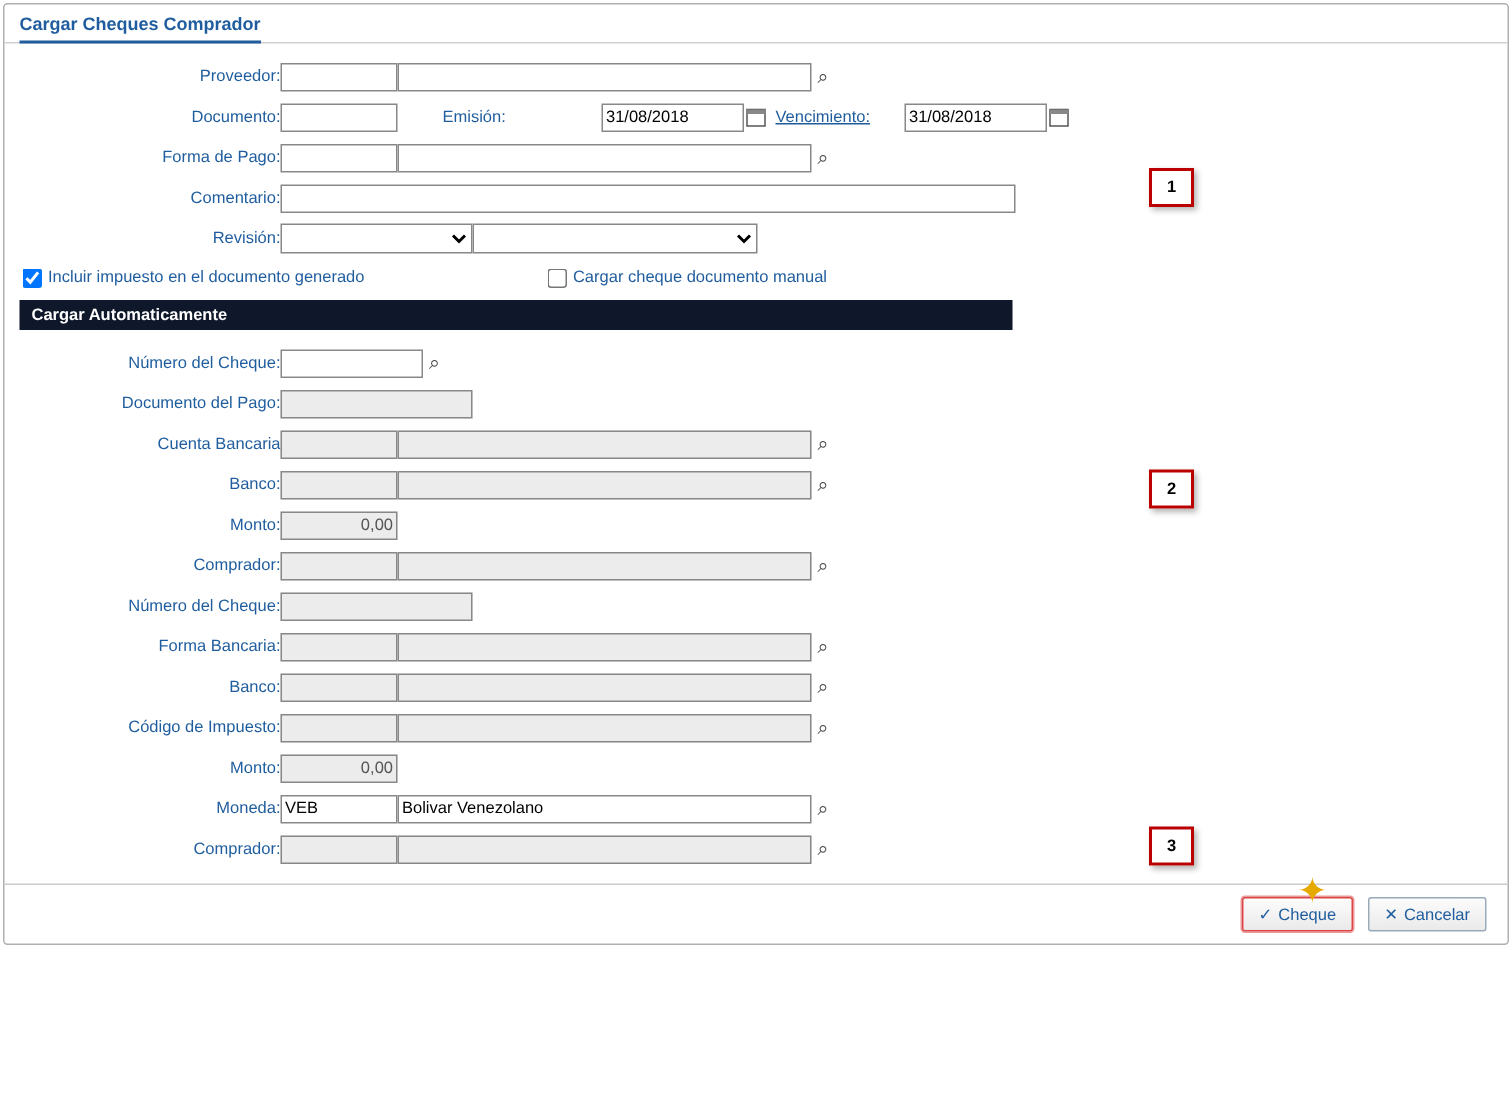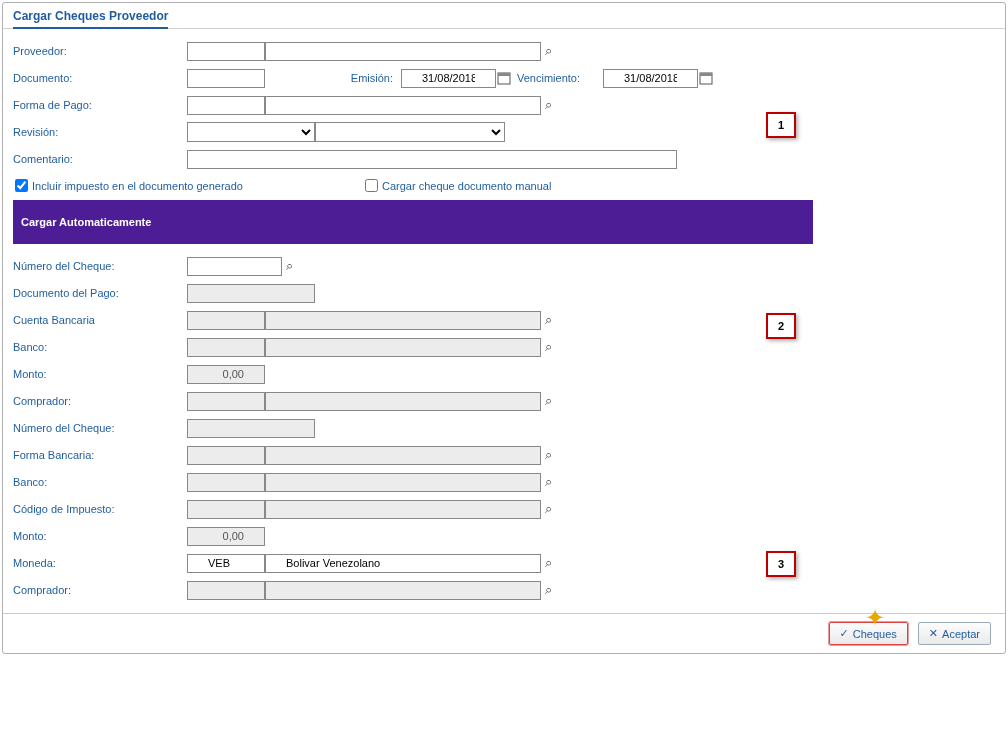--- a/index.html
+++ b/index.html
@@ -2,99 +2,99 @@
 <html><head>
 <meta charset="utf-8">
 <style>
 * { box-sizing: border-box; margin: 0; padding: 0; }
 body { font-family: Verdana, Arial, sans-serif; font-size: 11px; color: #1f5d9e; background: #fff; padding: 2px; }
 .panel { border: 1px solid #b0b0b0; border-radius: 3px; width: 1004px; background: #fff; }
 .panel-title { font-size: 12px; font-weight: bold; color: #1f5d9e; padding: 6px 10px 4px 10px; border-bottom: 1px solid #d0d0d0; }
 .panel-title span { display: inline-block; border-bottom: 2px solid #1f5d9e; padding-bottom: 4px; margin-bottom: -5px; }
 .body-area { padding: 12px 10px 6px 10px; }
 .row { display: flex; align-items: center; margin-bottom: 7px; min-height: 20px; }
-.label { width: 174px; color: #1f5d9e; }
+.label { width: 174px; color: #1f5d9e; text-align: right; }
 .label-s { width: 100px; color: #1f5d9e; padding-left: 30px; }
 .label-s2 { width: 100px; color: #1f5d9e; padding-left: 6px; }
-input[type=text] { border: 1px solid #888; height: 19px; padding: 0 20px; font-family: inherit; font-size: 11px; background: #fff; }
+input[type=text] { border: 1px solid #888; height: 19px; padding: 0 2px; font-family: inherit; font-size: 11px; background: #fff; }
 input.disabled { background: #ececec; color: #555; }
 select { border: 1px solid #888; height: 20px; font-family: inherit; font-size: 11px; background: #fff; }
 .w78 { width: 78px; }
 .w260 { width: 276px; }
 .w128 { width: 128px; }
 .w95 { width: 95px; }
 .w490 { width: 490px; }
 .mag-icon { margin-left: 4px; font-size: 13px; cursor: pointer; color: #444; font-family: sans-serif; }
 .cal-icon svg { display: block; }
 .cal-icon { margin-left: 1px; cursor: pointer; display: inline-flex; }
 .cb { width: 13px; height: 13px; margin: 0 4px 0 2px; vertical-align: middle; }
 .checkbox-row { display: flex; align-items: center; margin: 10px 0 8px 0; gap: 120px; }
-.checkbox-item { display: flex; align-items: center; }
-.section-header { background: #4c1d95; color: #fff; font-weight: bold; padding: 16px 8px; margin: 6px 0 12px 0; width: 800px; }
+.checkbox-item { display: flex; align-items: flex-start; }
+.section-header { background: #0f172a; color: #fff; font-weight: bold; padding: 4px 8px; margin: 6px 0 12px 0; width: 662px; }
 .right-align { text-align: right; }
 .footer { border-top: 1px solid #ccc; display: flex; justify-content: flex-end; align-items: center; padding: 8px 14px; gap: 10px; position: relative; }
 .btn { border: 1px solid #9ab; border-radius: 2px; background: linear-gradient(#fcfcfc,#eaeaea); padding: 4px 10px; display: inline-flex; align-items: center; gap: 4px; cursor: pointer; color: #1f5d9e; font-family: inherit; font-size: 11px; }
 .btn.active { border: 1px solid #d44; box-shadow: 0 0 0 1px rgba(200,0,0,.4); }
 .callout { position: absolute; border: 2px solid #b00; background: #fff; width: 30px; height: 26px; display: flex; align-items: center; justify-content: center; font-weight: bold; color: #000; box-shadow: 2px 2px 4px rgba(0,0,0,.3); }
 .spark { position: absolute; font-size: 24px; color: #e5a900; pointer-events: none; }
 </style>
 </head>
 <body>
 
 <div class="panel">
   <div class="panel-title">
-    <span>Cargar Cheques Proveedor</span>
+    <span>Cargar Cheques Comprador</span>
   </div>
 
   <div class="body-area">
 
     <div class="row">
       <div class="label">Proveedor:</div>
       <input type="text" class="w78" style="">
       <input type="text" class="w260" style="">
       <span class="mag-icon">⌕</span>
     </div>
 
     <div class="row">
       <div class="label">Documento:</div>
       <input type="text" class="w78" style="">
-      <div class="label-s" style="width:136px;text-align:right;padding-right:8px;">Emisión:</div>
+      <div class="label-s" style="width:136px;text-align:left;padding-right:8px;">Emisión:</div>
       <input type="text" class="w95" value="31/08/2018" style="">
       <span class="cal-icon">
           <svg width="14" height="14" viewBox="0 0 14 14">
             <rect x="1" y="2" width="12" height="11" fill="#fff" stroke="#555"></rect>
             <rect x="1" y="2" width="12" height="3" fill="#888"></rect>
           </svg>
         </span>
-      <div class="label-s2" style="width:92px;">Vencimiento:</div>
+      <div class="label-s2" style="width:92px;text-decoration:underline;">Vencimiento:</div>
       <input type="text" class="w95" value="31/08/2018" style="">
       <span class="cal-icon">
           <svg width="14" height="14" viewBox="0 0 14 14">
             <rect x="1" y="2" width="12" height="11" fill="#fff" stroke="#555"></rect>
             <rect x="1" y="2" width="12" height="3" fill="#888"></rect>
           </svg>
         </span>
     </div>
 
     <div class="row">
       <div class="label">Forma de Pago:</div>
       <input type="text" class="w78" style="">
       <input type="text" class="w260" style="">
       <span class="mag-icon">⌕</span>
     </div>
 
     <div class="row">
+      <div class="label">Comentario:</div>
+      <input type="text" class="w490" style="">
+    </div>
+
+    <div class="row">
       <div class="label">Revisión:</div>
       <select class="w128" style="width:128px"><option></option></select>
       <select class="w128" style="width:190px"><option></option></select>
-    </div>
-
-    <div class="row">
-      <div class="label">Comentario:</div>
-      <input type="text" class="w490" style="">
     </div>
 
     <div class="checkbox-row">
       <div class="checkbox-item">
         <input type="checkbox" class="cb" checked="" style="">
         <span>Incluir impuesto en el documento generado</span>
       </div>
       <div class="checkbox-item">
         <input type="checkbox" class="cb" style="">
         <span>Cargar cheque documento manual</span>
@@ -185,25 +185,25 @@
       <input type="text" class="w78 disabled" disabled="" style="">
       <input type="text" class="w260 disabled" disabled="" style="">
       <span class="mag-icon">⌕</span>
     </div>
 
   </div>
 
   <div class="footer">
     <button class="btn active">
       <span>✓</span>
-      <span>Cheques</span>
+      <span>Cheque</span>
     </button>
     <button class="btn">
       <span>✕</span>
-      <span>Aceptar</span>
+      <span>Cancelar</span>
     </button>
     <span class="spark" style="right:120px;top:-10px">✦</span>
   </div>
 </div>
 
 <div class="callout" style="left:766px;top:112px">1</div>
 <div class="callout" style="left:766px;top:313px">2</div>
 <div class="callout" style="left:766px;top:551px">3</div>
 
 </body></html>

